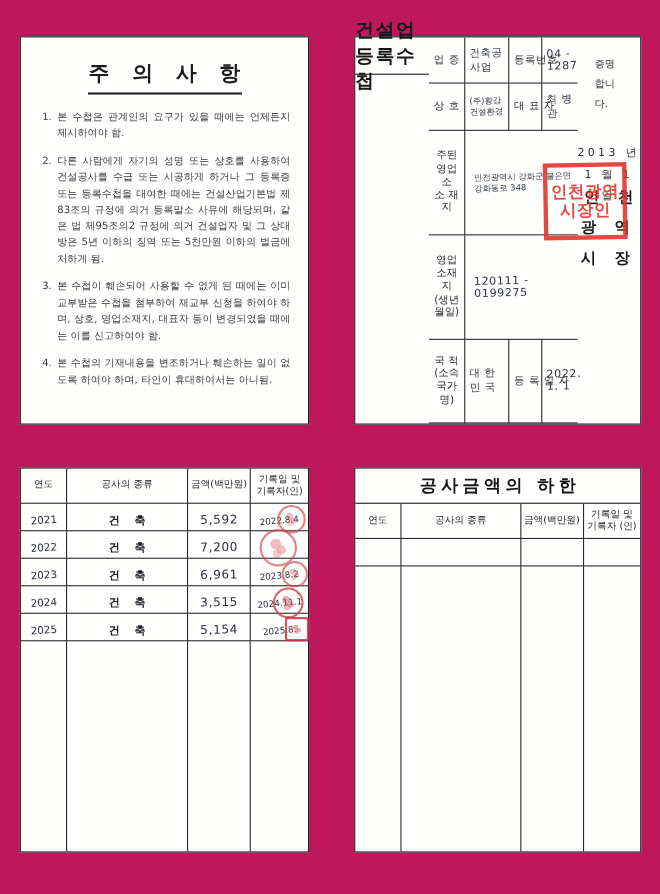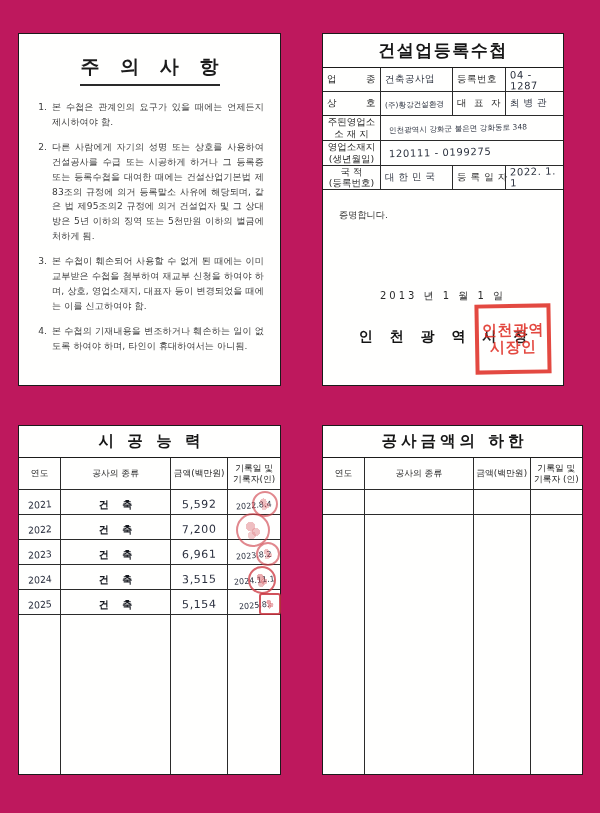--- a/index.html
+++ b/index.html
@@ -76,24 +76,24 @@
   .notice-text {
     flex: 1 1 auto;
     text-align: justify;
     letter-spacing: 0.1px;
   }
 
   
   #certificate-panel {
     left: 322px;
     top: 33px;
-    width: 242px;
+    width: 261px;
     height: 353px;
     display: flex;
-    flex-direction: column;
+    flex-direction: row;
   }
   .cert-title {
     height: 33px;
     border-bottom: 1.2px solid #1b1b1b;
     display: flex;
     align-items: center;
     justify-content: center;
     font-size: 17px;
     font-weight: 700;
     letter-spacing: 1.5px;
@@ -384,21 +384,21 @@
             <div>영업소재지</div>
             <div>(생년월일)</div>
           </td>
           <td colspan="3" style="text-align:left;padding-left:8px">
             <span class="hw hw-num">120111 - 0199275</span>
           </td>
         </tr>
         <tr>
           <td class="lbl-2line">
             <div>국 적</div>
-            <div>(등록번호)</div>
+            <div>(소속국가명)</div>
           </td>
           <td>
             <span class="hw">대 한 민 국</span>
           </td>
           <td class="lbl">등 록 일 자</td>
           <td>
             <span class="hw hw-num">2022. 1. 1</span>
           </td>
         </tr>
       </tbody>
@@ -411,21 +411,20 @@
       <div class="cert-issuer">인 천 광 역 시 장</div>
 
       <div class="seal-square">
         <span>인천광역</span>
         <span>시장인</span>
       </div>
     </div>
   </section>
 
   <section class="panel data-panel" id="capacity-panel">
-    <div class="dt-title">시 공 능 력</div>
     <div class="dt-wrap">
       <table class="dt">
         <colgroup>
           <col class="col-year">
             <col class="col-kind">
             <col class="col-amount">
             <col class="col-rec">
         </colgroup>
         <thead>
           <tr>

